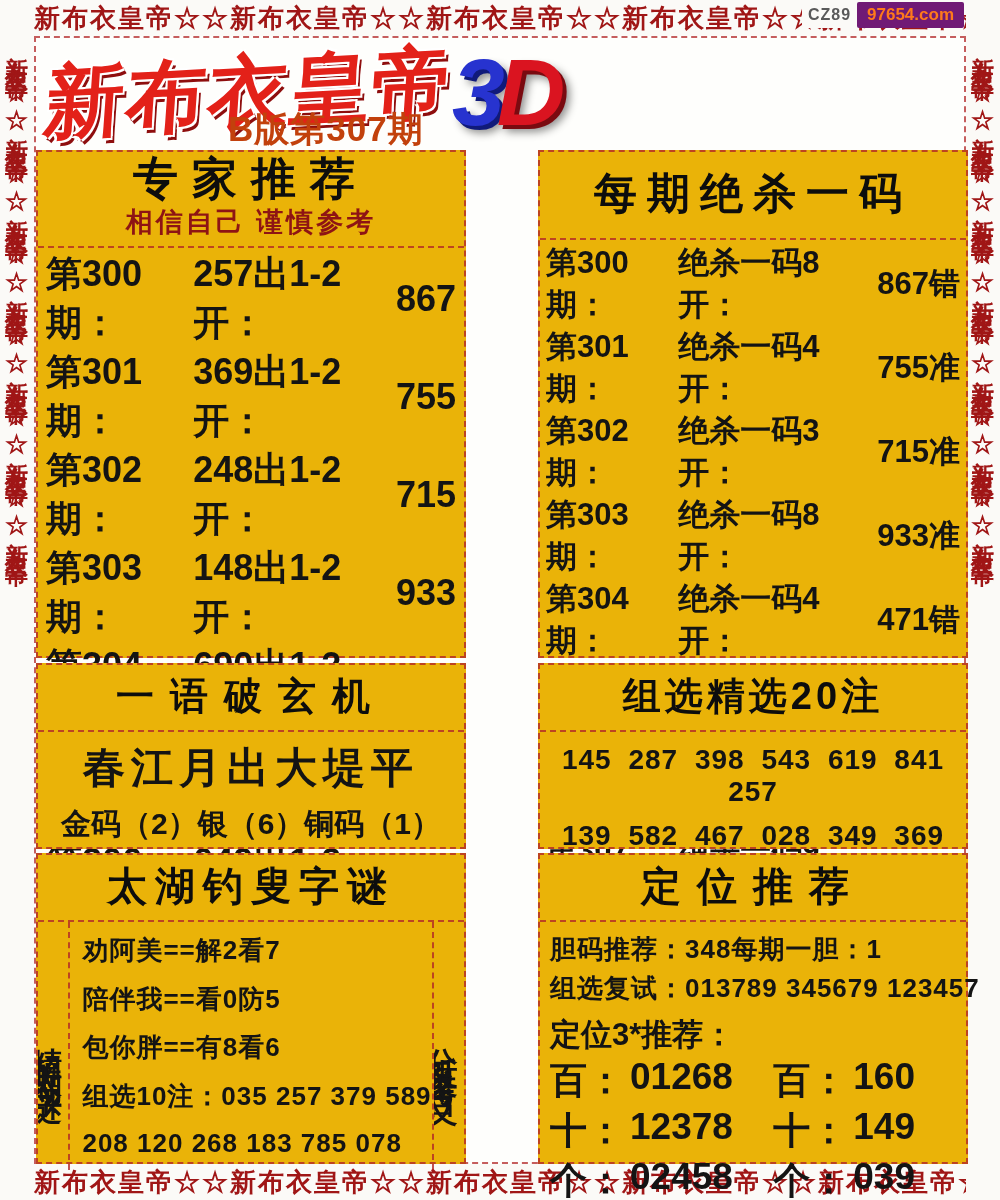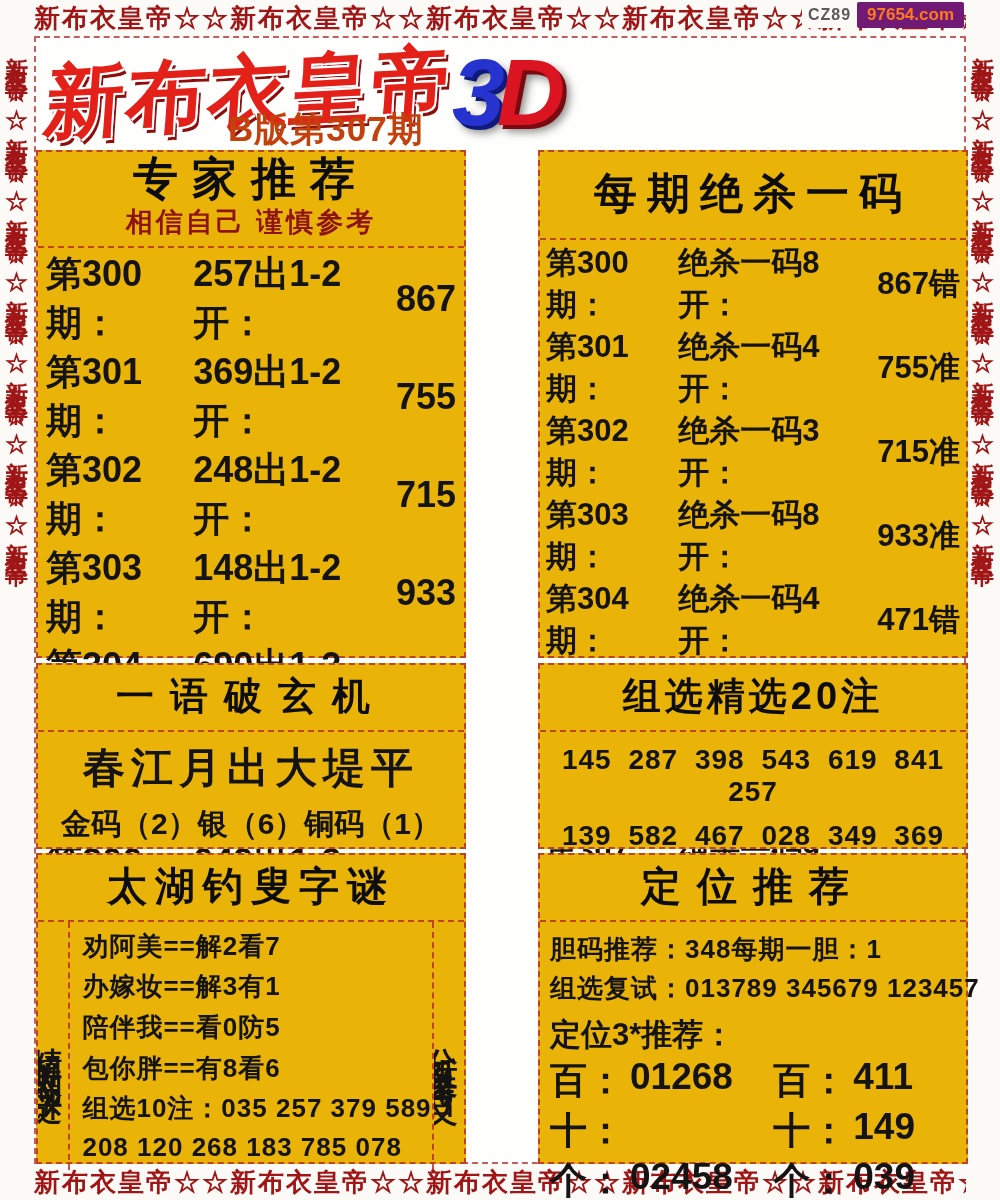--- a/index.html
+++ b/index.html
@@ -262,21 +262,20 @@
     <div class="zx-row">145 287 398 543 619 841 257</div>
     <div class="zx-row">139 582 467 028 349 369 309</div>
   </div>
 
   <div class="box" id="box-taihu">
     <div class="box-title">太湖钓叟字谜</div>
     <div class="taihu-body">
       <div class="taihu-side left-side">精解太湖字谜</div>
       <div class="taihu-mid">
         <div class="taihu-line">劝阿美==解2看7</div>
-        <div class="taihu-line">办嫁妆==解3有1</div>
         <div class="taihu-line">陪伴我==看0防5</div>
         <div class="taihu-line">包你胖==有8看6</div>
         <div class="taihu-line">组选10注：035 257 379 589</div>
         <div class="taihu-line">208 120 268 183 785 078</div>
       </div>
       <div class="taihu-side right-side">分析参考含义</div>
     </div>
   </div>
 
   <div class="box" id="box-dingwei">
@@ -288,26 +287,27 @@
         <span class="h3">定位3*推荐：</span>
       </div>
       <div class="dw-grid">
         <div class="dw-row">
           <div class="dw-cell c5">
               <span class="lab">百：</span>
               <span>01268</span>
             </div>
           <div class="dw-cell c3">
               <span class="lab">百：</span>
-              <span>411</span>
+              <span>160</span>
             </div>
         </div>
         <div class="dw-row">
           <div class="dw-cell c5">
               <span class="lab">十：</span>
+              <span>12378</span>
             </div>
           <div class="dw-cell c3">
               <span class="lab">十：</span>
               <span>149</span>
             </div>
         </div>
         <div class="dw-row">
           <div class="dw-cell c5">
               <span class="lab">个：</span>
               <span>02458</span>

